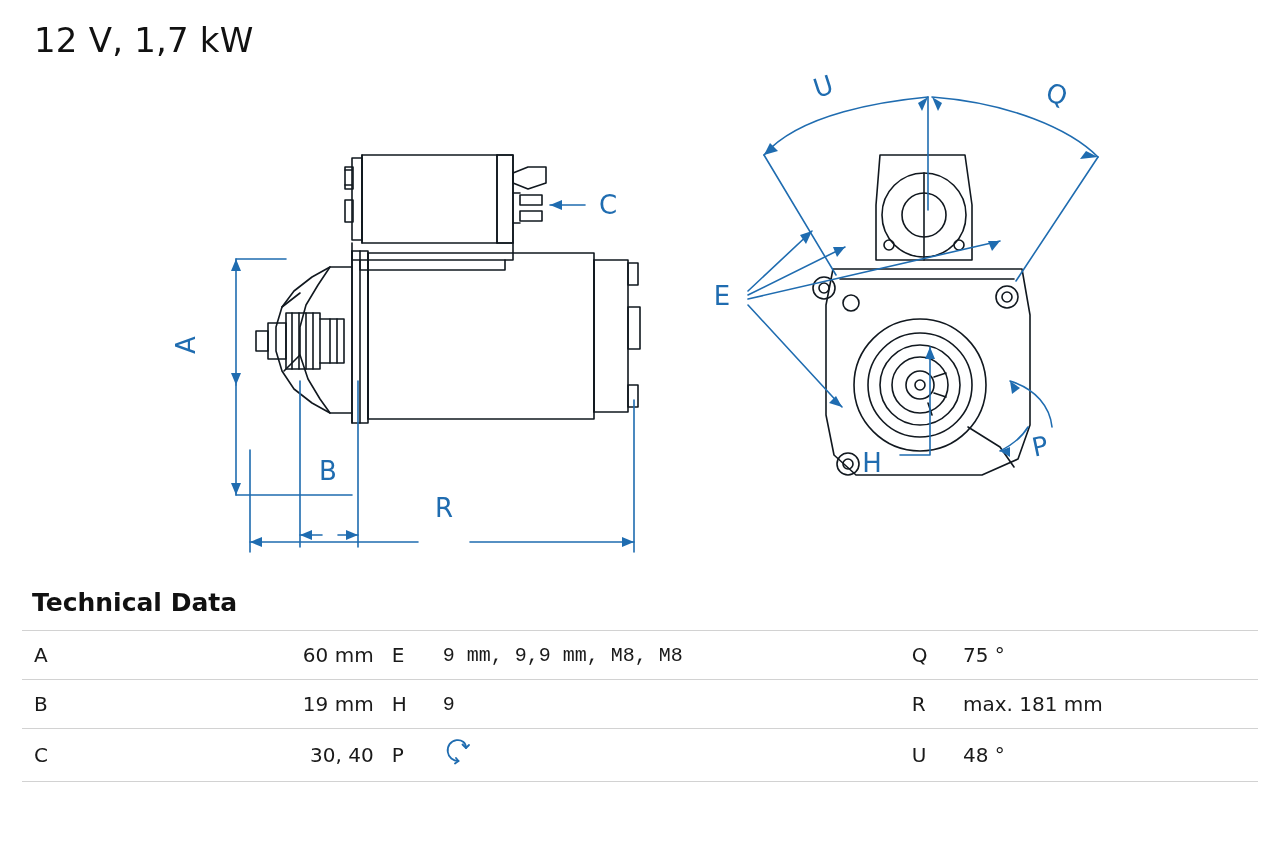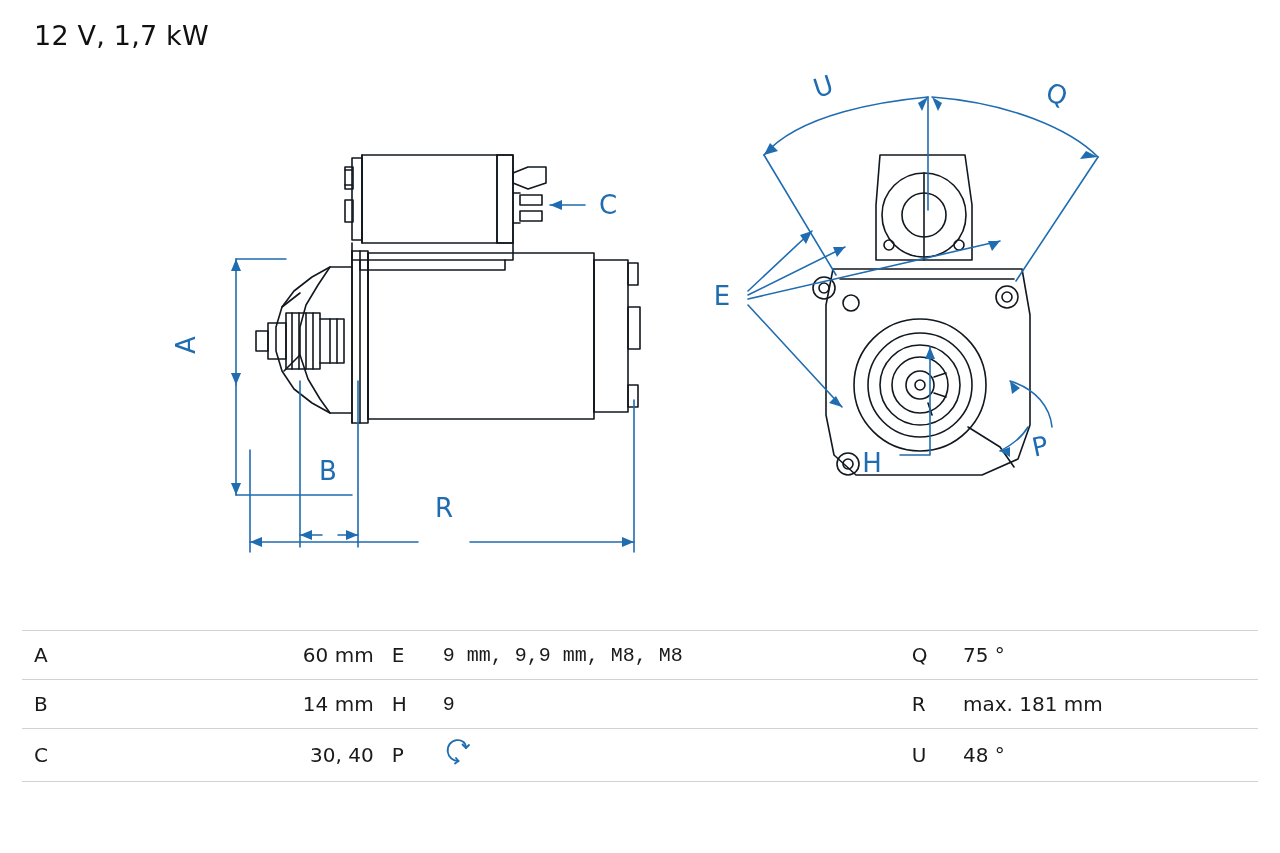--- a/index.html
+++ b/index.html
@@ -17,21 +17,21 @@
   }
   .page {
     position: relative;
     width: 1280px;
     height: 853px;
   }
   .title {
     position: absolute;
     left: 34px;
     top: 20px;
-    font-size: 27px;
+    font-size: 34px;
     font-weight: 400;
     color: #111;
     letter-spacing: 0.2px;
   }
   .drawing {
     position: absolute;
     left: 0;
     top: 55px;
     width: 1280px;
     height: 520px;
@@ -214,34 +214,35 @@
       <text x="608" y="159" text-anchor="middle">C</text>
       <text x="444" y="462" text-anchor="middle">R</text>
       <text x="722" y="250" text-anchor="middle">E</text>
       <text x="872" y="417" text-anchor="middle">H</text>
       <text x="1042" y="400" text-anchor="middle" transform="rotate(-12 1042 400)">P</text>
       <text x="826" y="40" text-anchor="middle" transform="rotate(-18 826 40)">U</text>
       <text x="1054" y="48" text-anchor="middle" transform="rotate(18 1054 48)">Q</text>
     </g>
   </svg>
 
+  <div class="tech-title">Technical Data</div>
 
   <table class="tech">
     <tbody>
       <tr>
         <td class="key">A</td>
         <td class="val-a">60 mm</td>
         <td class="key">E</td>
         <td class="val-b">9 mm, 9,9 mm, M8, M8</td>
         <td class="key">Q</td>
         <td class="val-c">75 °</td>
       </tr>
       <tr>
         <td class="key">B</td>
-        <td class="val-a">14 mm</td>
+        <td class="val-a">19 mm</td>
         <td class="key">H</td>
         <td class="val-b">9</td>
         <td class="key">R</td>
         <td class="val-c">max. 181 mm</td>
       </tr>
       <tr>
         <td class="key">C</td>
         <td class="val-a">30, 40</td>
         <td class="key">P</td>
         <td class="val-b">

